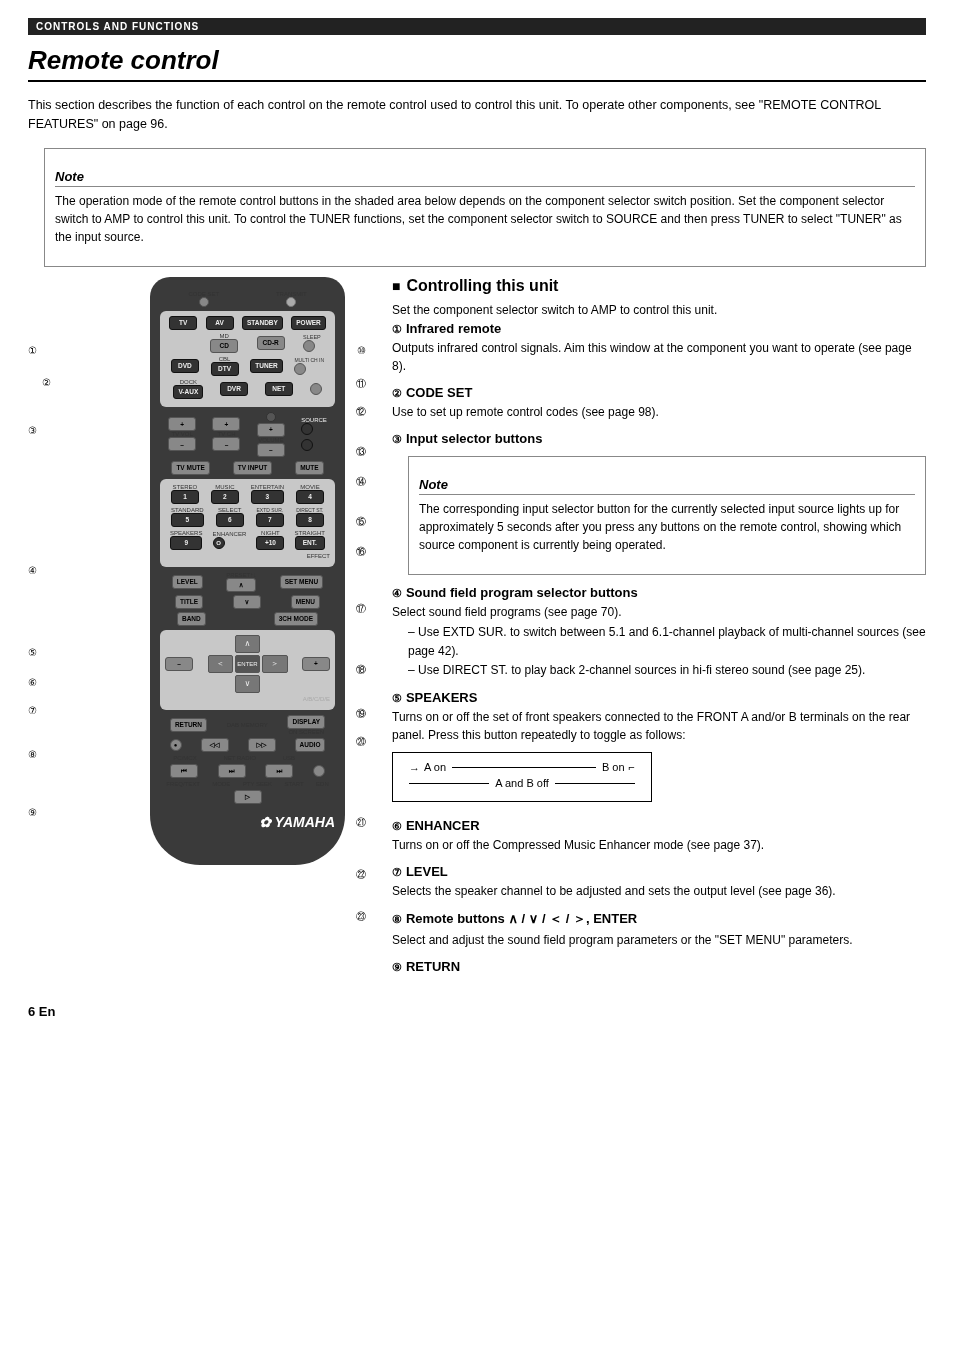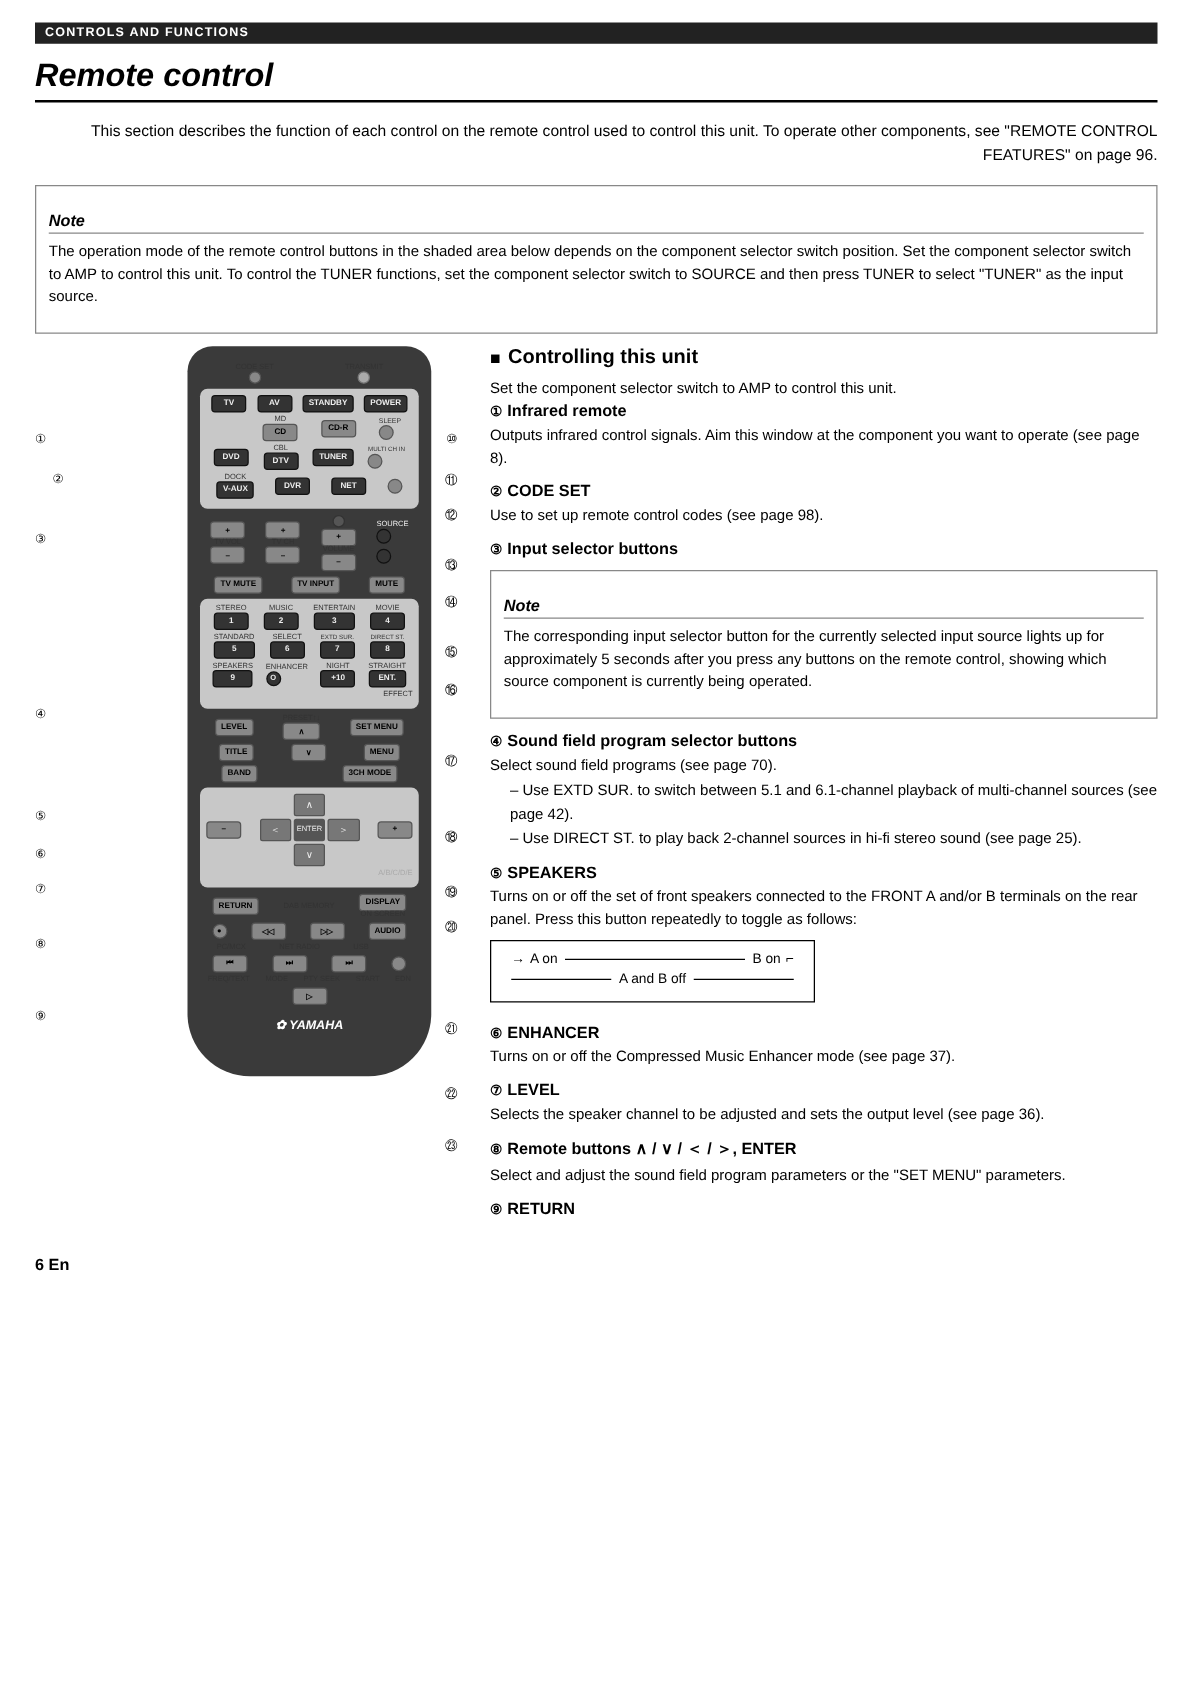--- a/index.html
+++ b/index.html
@@ -28,27 +28,27 @@
       font-style: italic;
       font-weight: bold;
       border-bottom: 2px solid #000;
       padding-bottom: 4px;
       margin-bottom: 14px;
     }
     .intro-text {
       font-size: 12.5px;
       margin-bottom: 14px;
       line-height: 1.5;
-      text-align: right;
     }
     .note-box {
       border: 1.5px solid #888;
       padding: 20px 10px;
       margin-bottom: 10px;
       background: #fff;
+      margin-left: 16px;
     }
     .note-title {
       font-style: italic;
       font-weight: bold;
       font-size: 13px;
       border-bottom: 1px solid #888;
       margin-bottom: 5px;
       padding-bottom: 2px;
     }
     .note-text {
@@ -224,22 +224,22 @@
       justify-content: center;
       border-radius: 2px;
       border: 1px solid #555;
     }
     .nav-center {
       background: #555;
       font-size: 6px;
       color: #eee;
     }
     .yamaha-logo {
-      text-align: center;
-      font-size: 10px;
+      text-align: right;
+      font-size: 14px;
       font-weight: bold;
       color: #fff;
       margin-top: 10px;
       font-style: italic;
     }
   </style>
 </head>
 <body>
 
 <div class="page">

